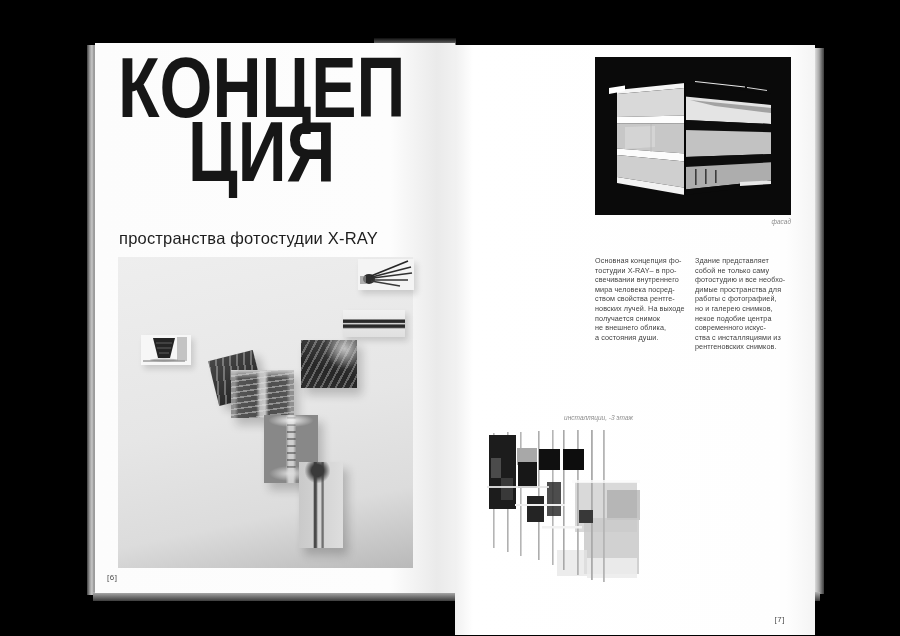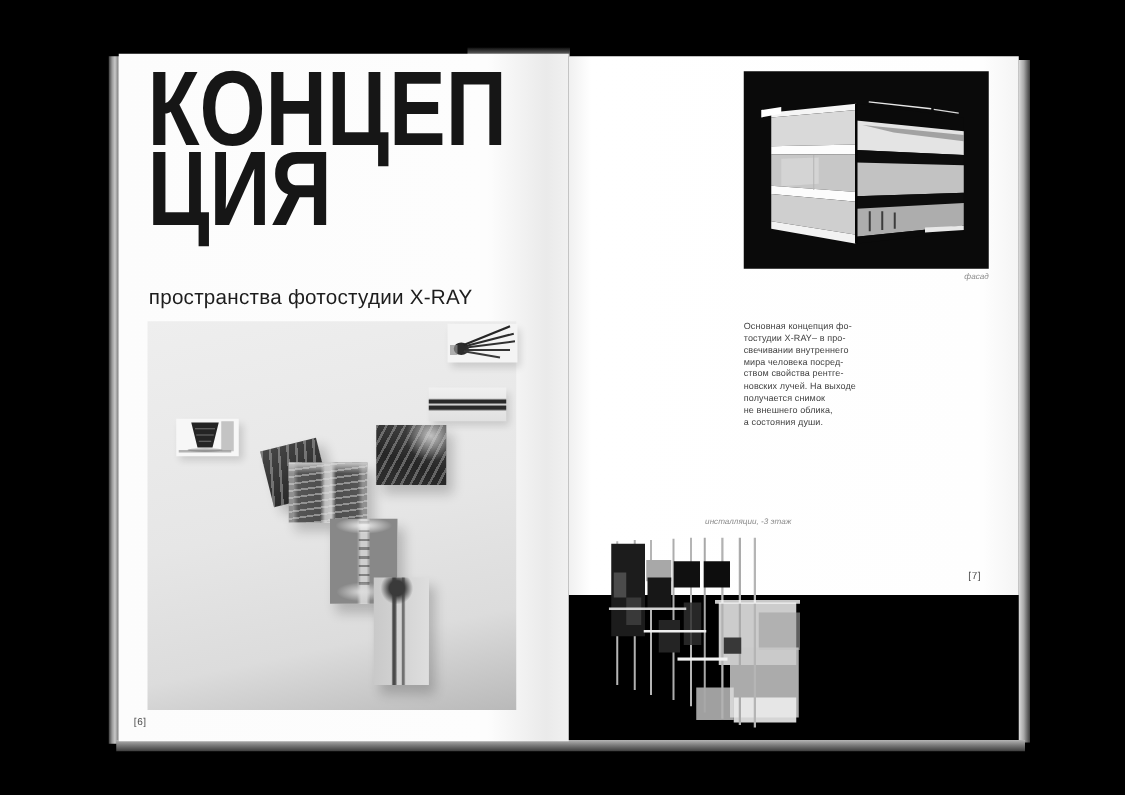--- a/index.html
+++ b/index.html
@@ -12,22 +12,22 @@
                  background:linear-gradient(90deg,#3f3f3f 0%,#9b9b9b 30%,#c8c8c8 55%,#8d8d8d 80%,#e5e5e5 100%); }
   .edge-right  { position:absolute; left:815px; top:48px;  width:9px;  height:546px;
                  background:linear-gradient(90deg,#dcdcdc 0%,#a8a8a8 45%,#6b6b6b 75%,#3c3c3c 100%); }
   .edge-bottom { position:absolute; left:93px;  top:592px; width:727px; height:9px;
                  background:linear-gradient(180deg,#b5b5b5 0%,#7c7c7c 45%,#3d3d3d 100%); }
   .spine-tab   { position:absolute; left:374px; top:38px;  width:82px; height:7px;
                  background:linear-gradient(180deg,#0d0d0d 0%,#4a4a4a 55%,#8a8a8a 100%); }
 
   
   .page-left  { position:absolute; left:95px;  top:43px; width:360px; height:550px;
-                background:linear-gradient(90deg,#fcfcfc 0%,#fdfdfd 82%,#eaeaea 95%,#f1f1f1 100%); }
-  .page-right { position:absolute; left:455px; top:45px; width:360px; height:431px;
+                background:linear-gradient(90deg,#fcfcfc 0%,#fdfdfd 82%,#eaeaea 95%,#f1f1f1 100%);text-align:center; }
+  .page-right { position:absolute; left:455px; top:45px; width:360px; height:590px;
                 background:linear-gradient(90deg,#f0f0f0 0%,#ffffff 5%,#fefefe 92%,#f4f4f4 100%); }
 
   
   .title { position:absolute; left:23px; top:13px; font-size:85px; line-height:64px;
            font-weight:700; color:#161616; letter-spacing:0px;
            transform:scaleX(0.80); transform-origin:left top; white-space:nowrap; }
   .subtitle { position:absolute; left:24px; top:186px; font-size:16.5px; 
               color:#1d1d1d; letter-spacing:0.2px; white-space:nowrap; }
   .collage { position:absolute; left:23px; top:214px; width:295px; height:311px;
              background:linear-gradient(168deg,#eeeeee 0%,#e6e6e6 50%,#dcdcdc 78%,#b9b9b9 100%); }
@@ -175,20 +175,30 @@
 
     <div class="col col1">Основная концепция фо-
 тостудии X-RAY– в про-
 свечивании внутреннего
 мира человека посред-
 ством свойства рентге-
 новских лучей. На выходе
 получается снимок
 не внешнего облика,
 а состояния души.</div>
+    <div class="col col2">Здание представляет
+собой не только саму
+фотостудию и все необхо-
+димые пространства для
+работы с фотографией,
+но и галерею снимков,
+некое подобие центра
+современного искус-
+ства  с инсталляциями из
+рентгеновских снимков.</div>
 
     <div class="caption cap-install">инсталляции, -3 этаж</div>
 
     <div class="install">
       <svg viewBox="0 0 155 156">
 
         <rect x="88" y="52" width="62" height="50" fill="#d7d7d7" opacity="0.95"></rect>
         <rect x="120" y="60" width="33" height="30" fill="#9f9f9f" opacity="0.6"></rect>
         <rect x="97" y="88" width="55" height="56" fill="#c9c9c9" opacity="0.85"></rect>
         <rect x="100" y="128" width="50" height="20" fill="#ececec" opacity="0.9"></rect>

